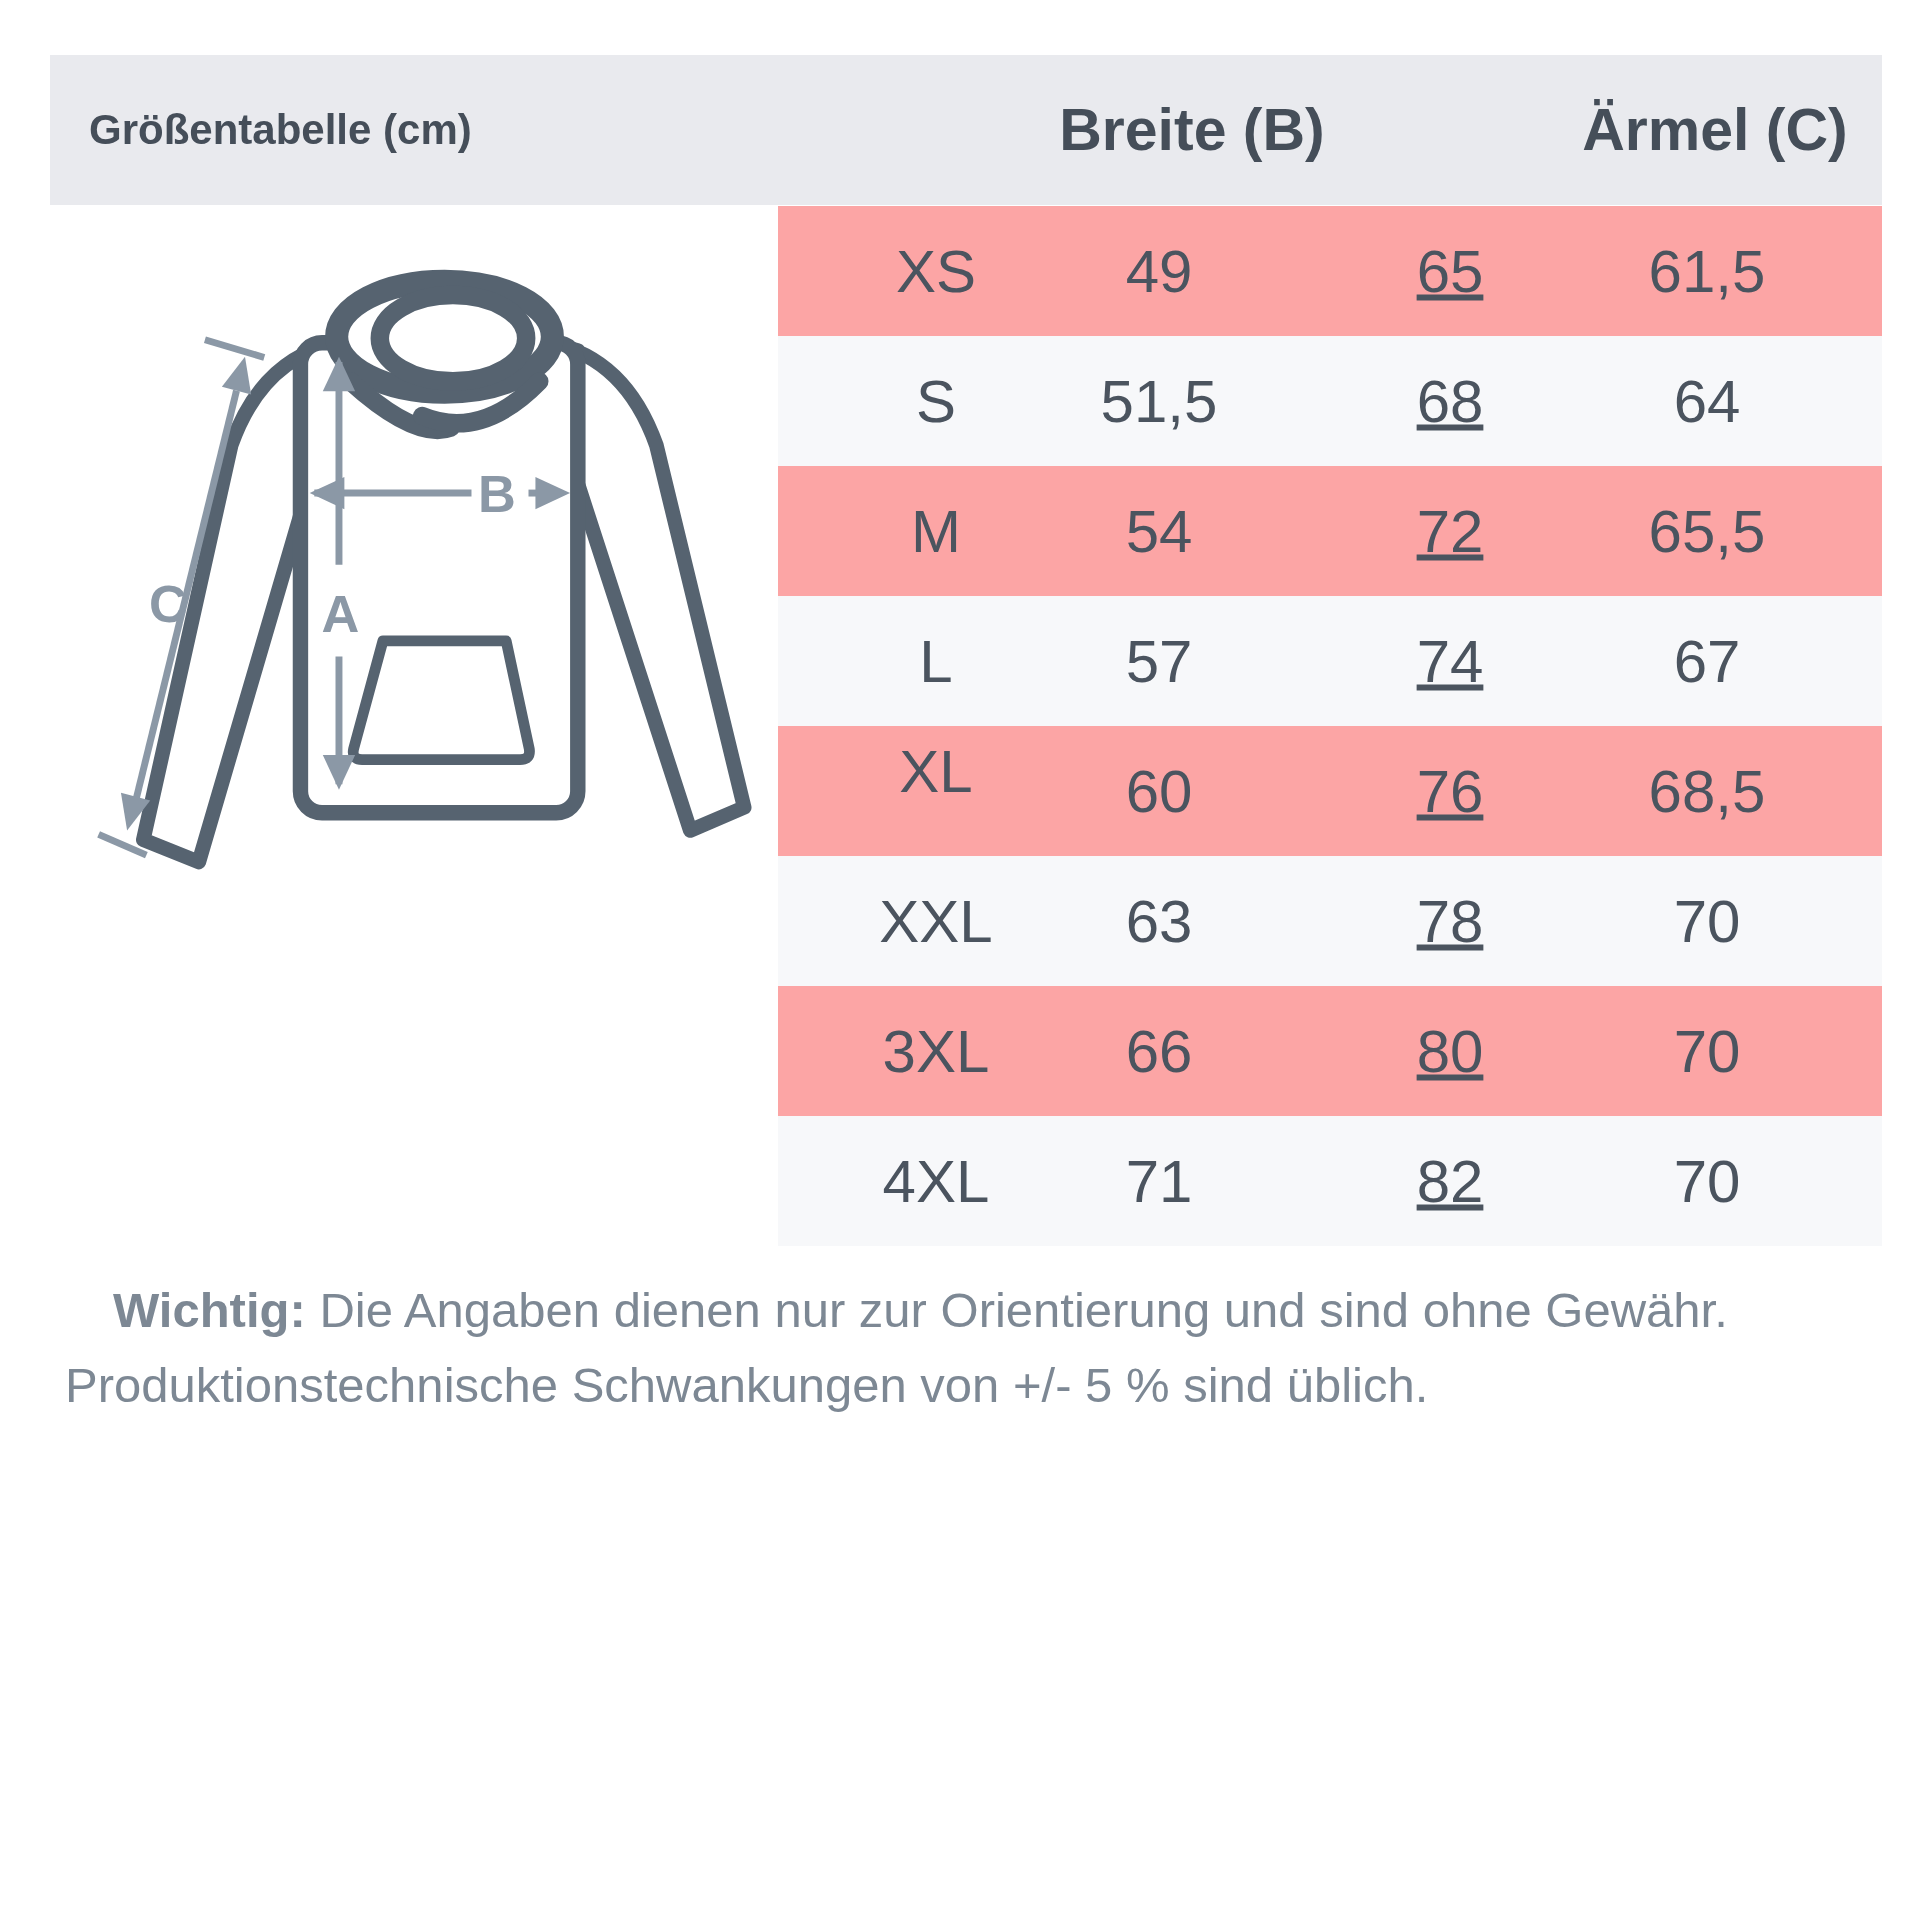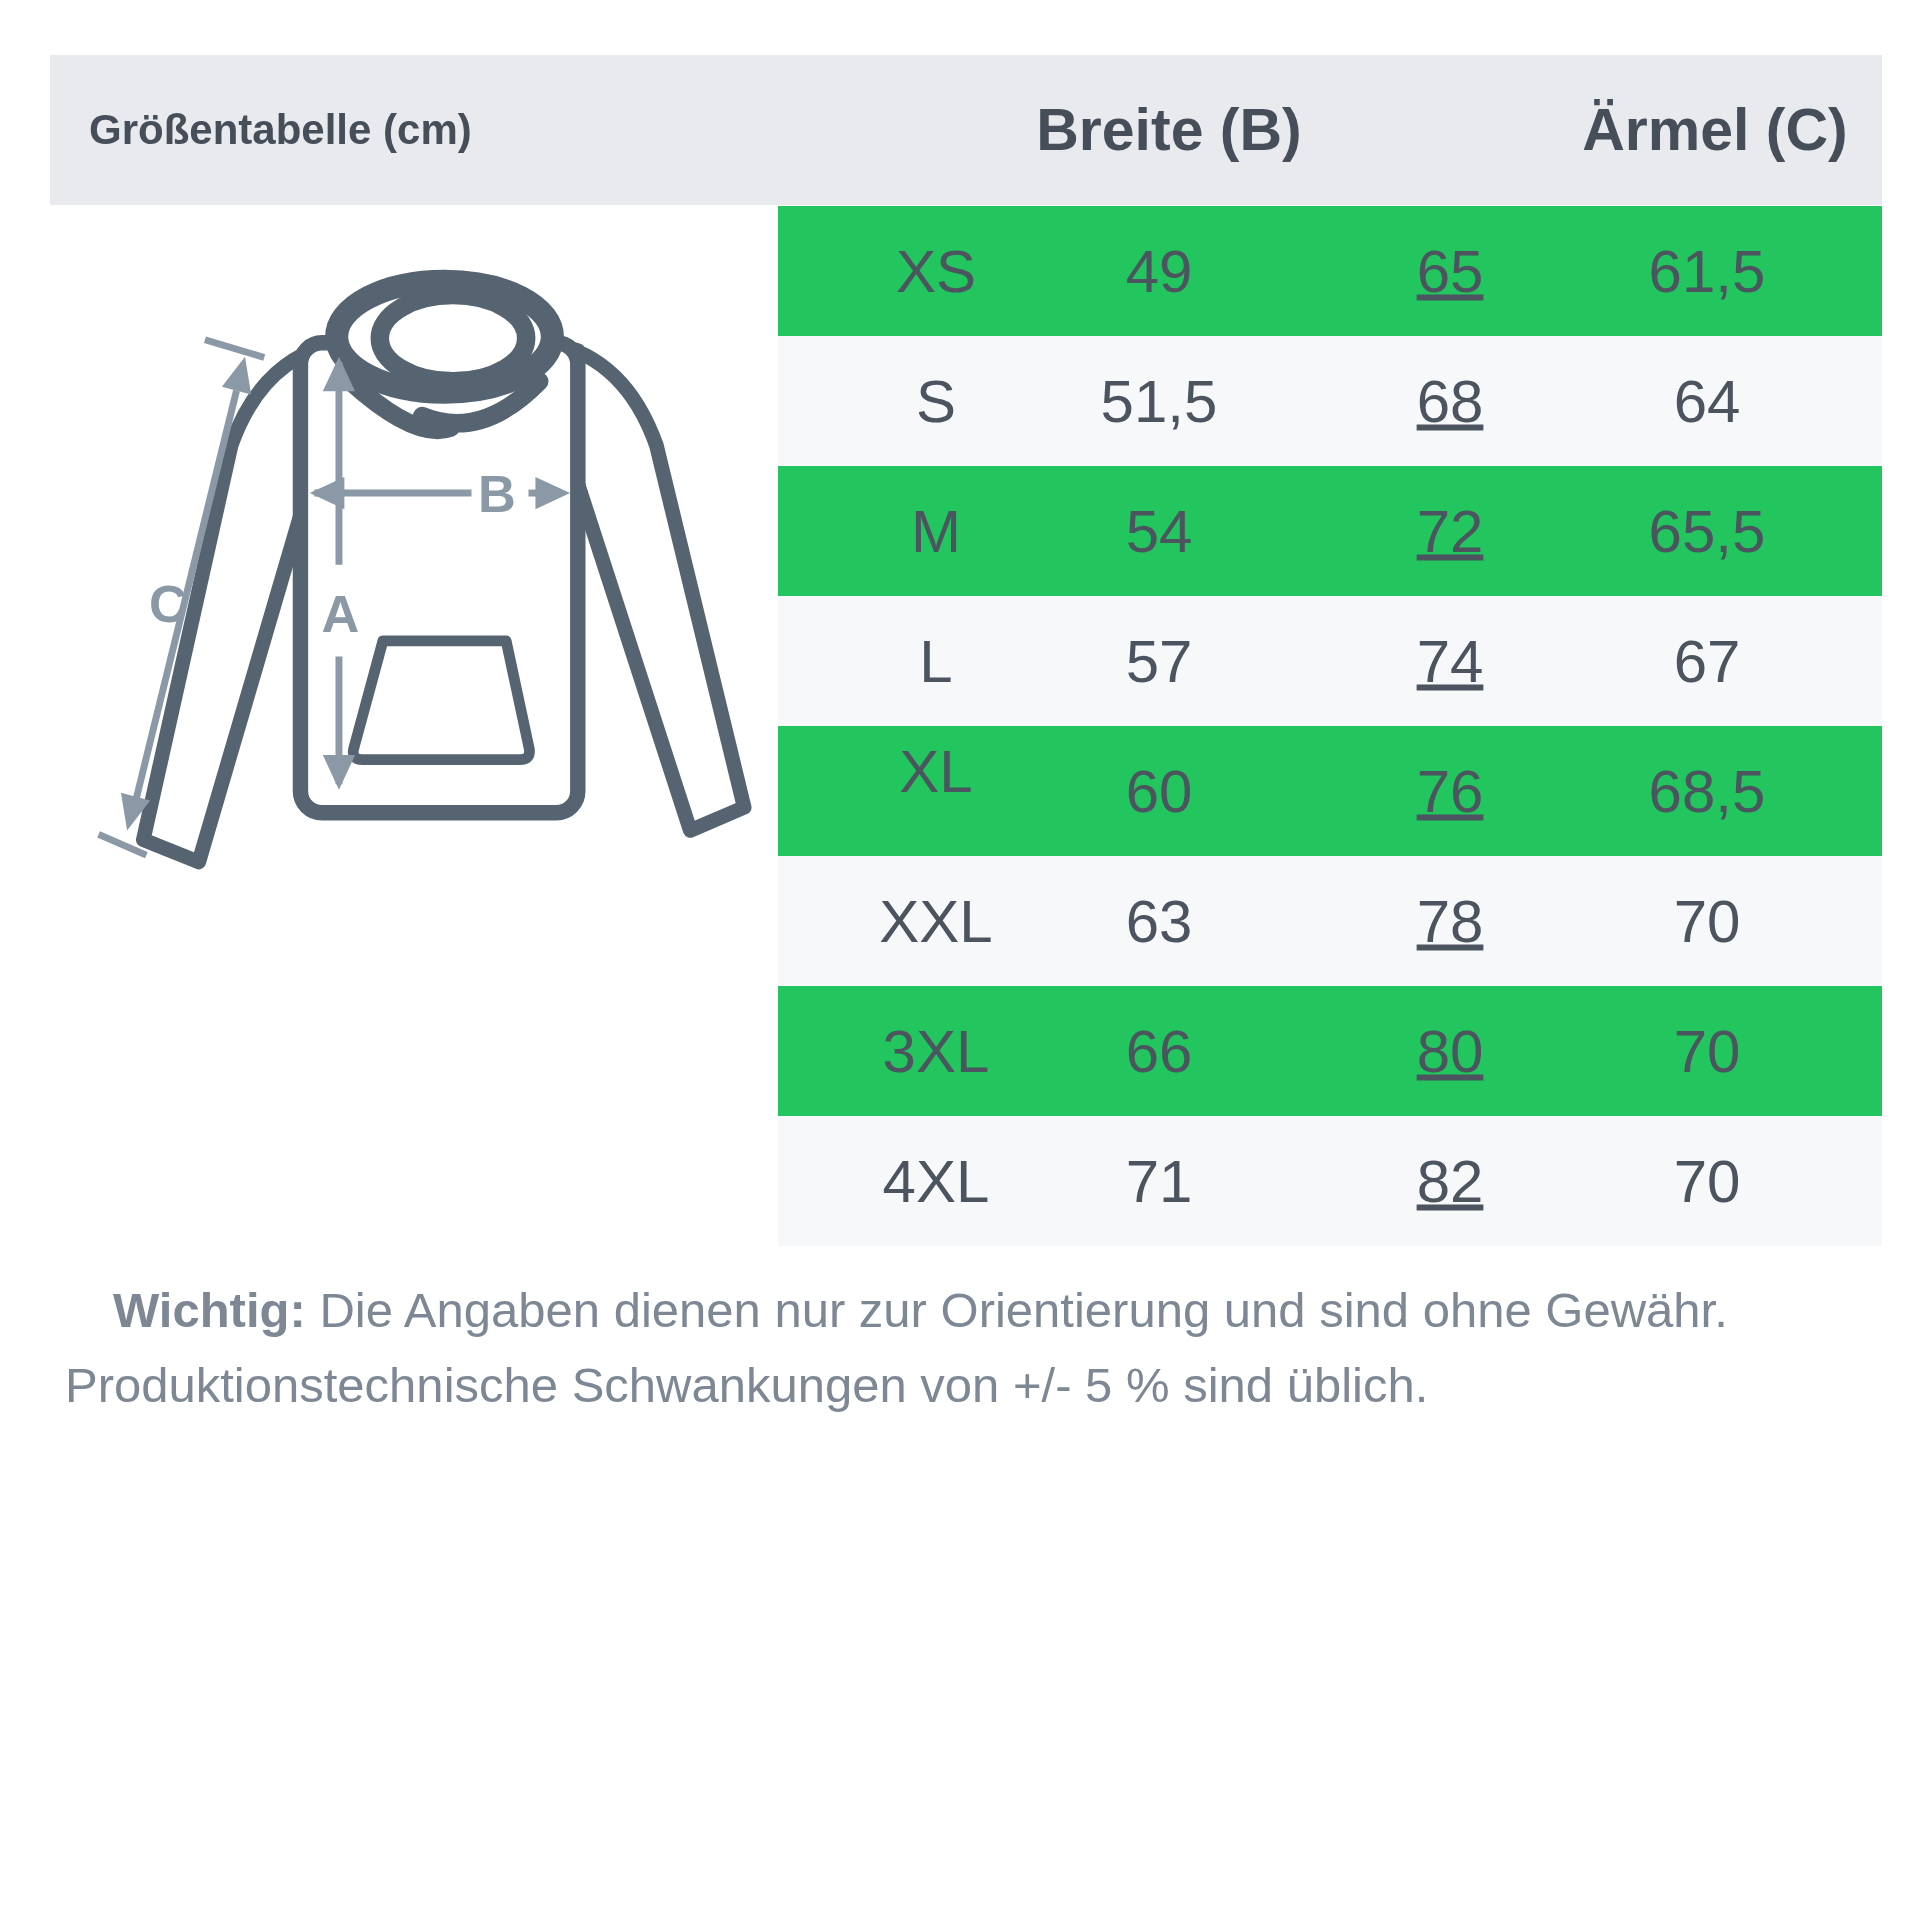--- a/index.html
+++ b/index.html
@@ -10,26 +10,26 @@
   
   .header-bar{position:absolute;left:50px;top:55px;width:1832px;height:150px;background:#e9eaee;}
   .title{
     position:absolute;left:39px;top:50%;transform:translateY(-50%);
     font-size:42px;font-weight:bold;color:#454e59;white-space:nowrap;
   }
   .col-head{
     position:absolute;top:50%;transform:translate(-50%,-50%);
     font-size:59px;font-weight:bold;color:#454e59;white-space:nowrap;
   }
-  .ch-b{left:1119px;}
+  .ch-b{left:1142px;}
   .ch-a{left:1378px;}
   .ch-c{left:1665px;}
   
   .rows{position:absolute;left:778px;top:206px;width:1104px;}
-  .row{position:relative;height:130px;background:#22c55e;}
+  .row{position:relative;height:130px;background:#fca5a5;}
   .row:nth-child(even){background:#f7f8fa;}
   .cell{
     position:absolute;top:50%;transform:translate(-50%,-50%);
     font-size:60px;color:#4b545f;white-space:nowrap;
   }
   .cell-size{left:158px;}
   .cell-b{left:381px;}
   .cell-a{left:672px;text-decoration:underline;}
   .cell-c{left:929px;}
   

